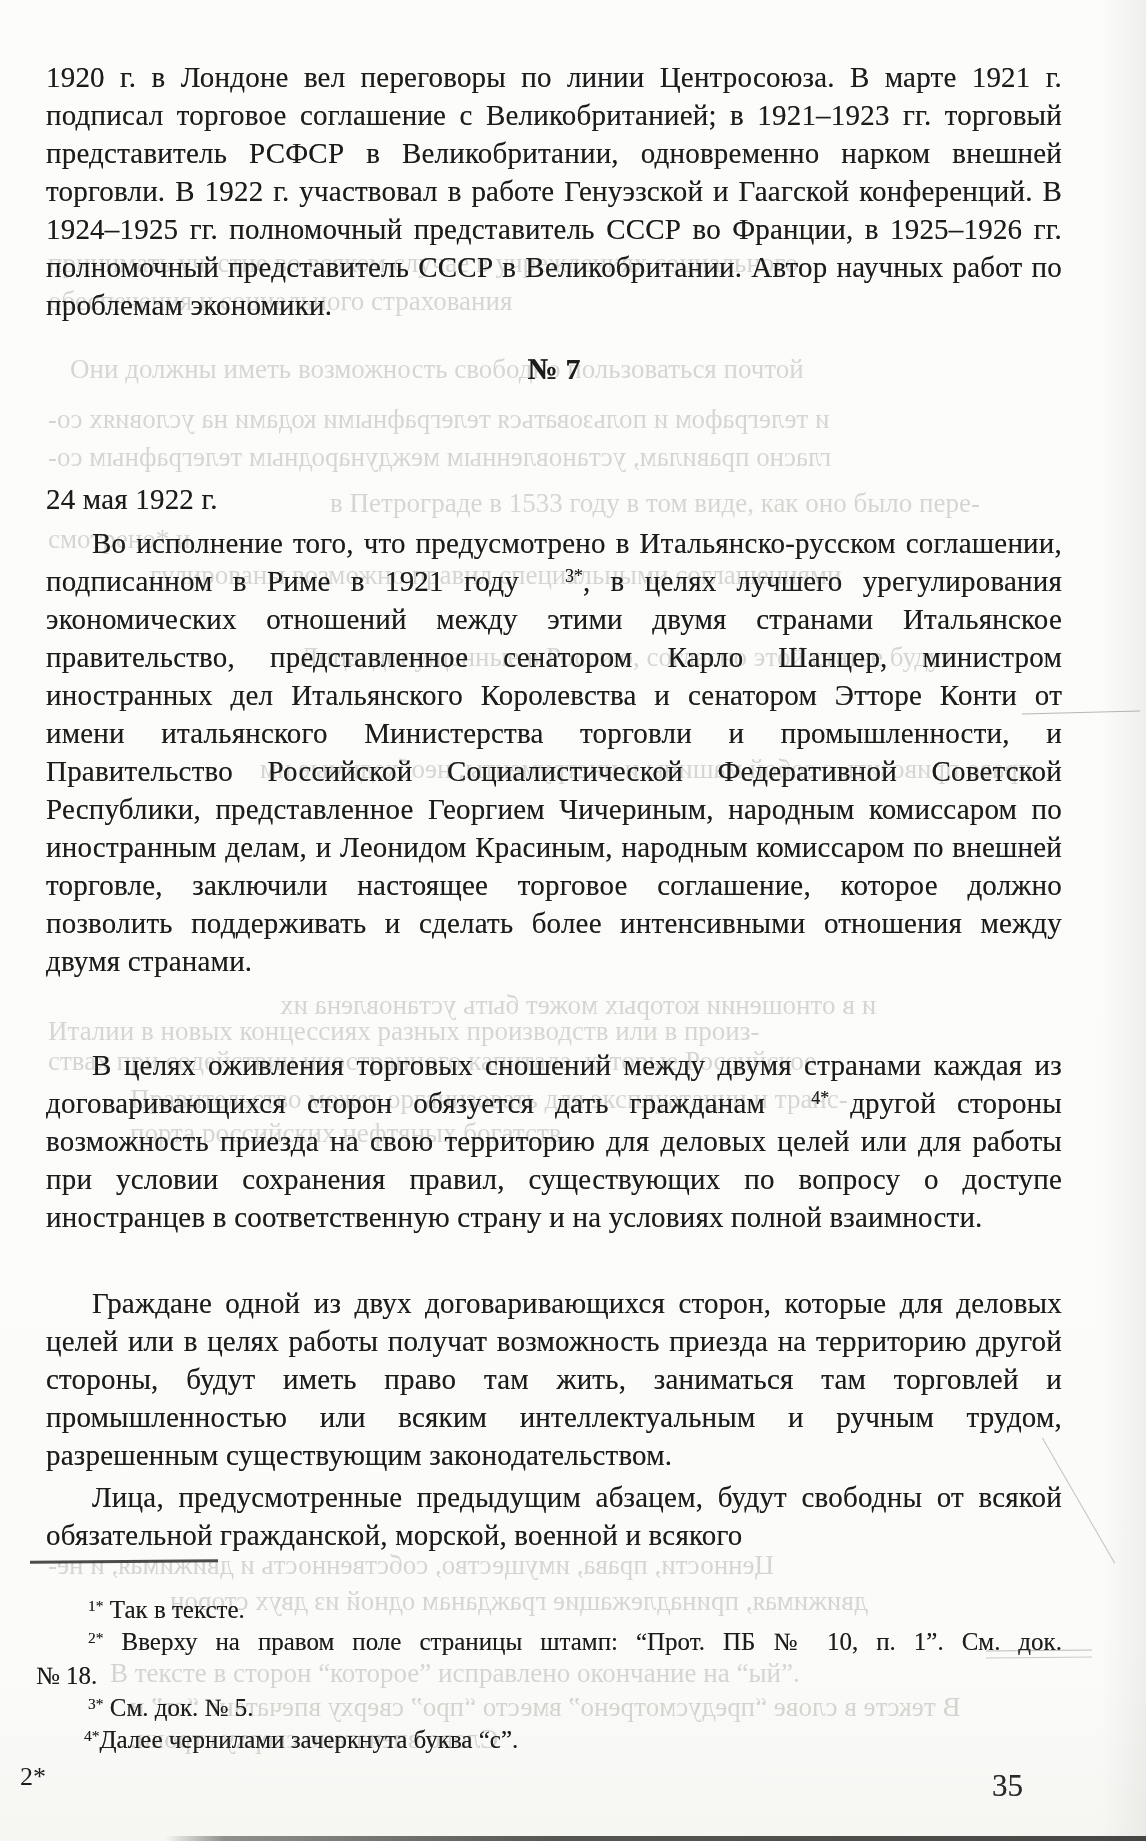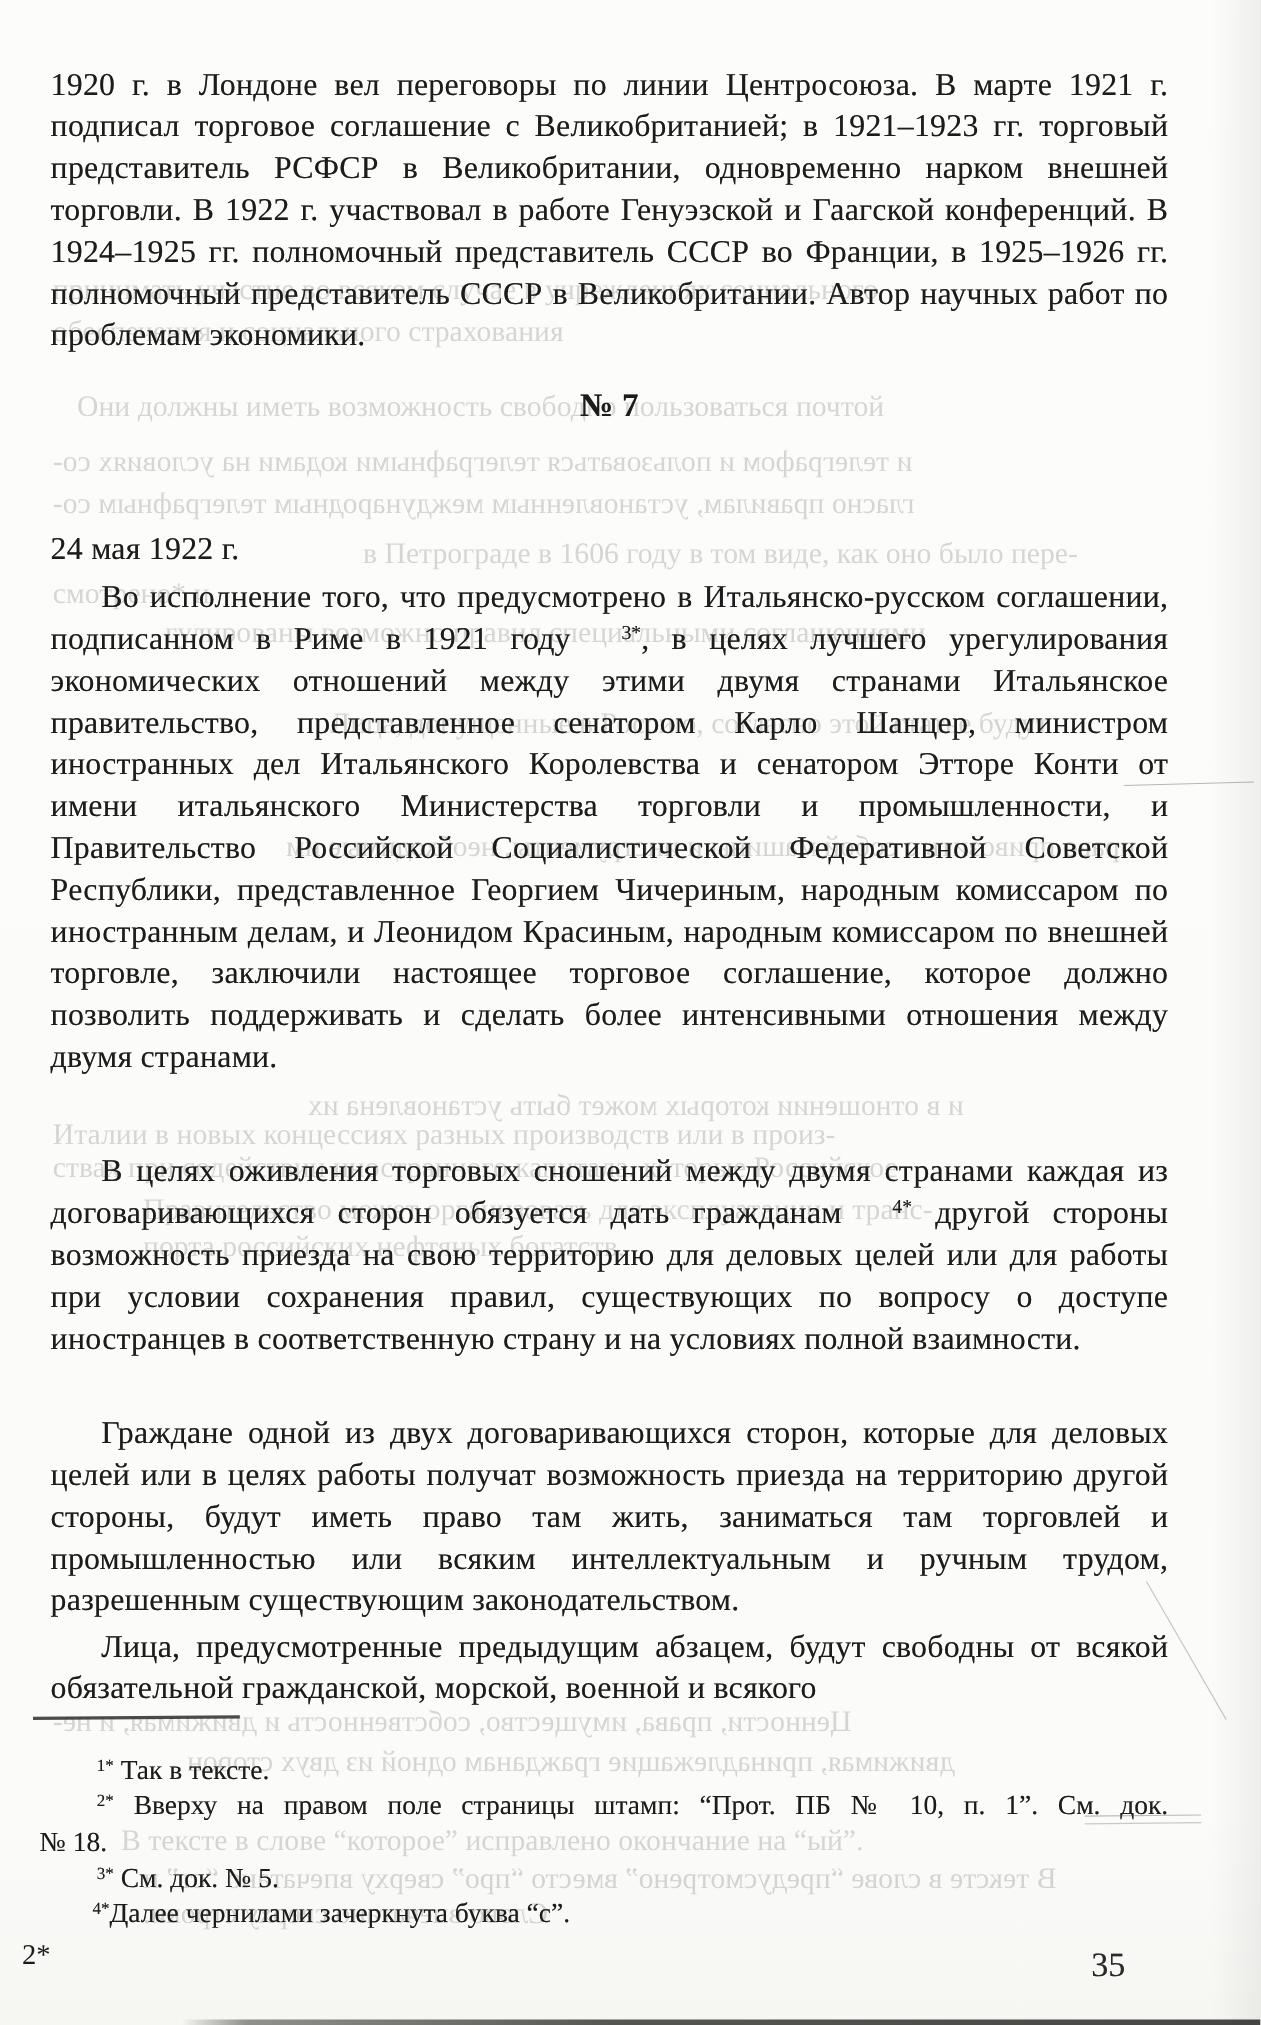--- a/index.html
+++ b/index.html
@@ -81,33 +81,33 @@
 <body>
 
 <div class="page">
 
   <div id="bleed-layer">
       <div class="bleed-item" style="left: 48px; top: 246px;">принимать участие во всяком случае в учреждениях социального</div>
       <div class="bleed-item" style="left: 48px; top: 284px;">обеспечения и социального страхования</div>
       <div class="bleed-item" style="left: 70px; top: 352px;">Они должны иметь возможность свободно пользоваться почтой</div>
       <div class="bleed-item mirrored" style="left: 48px; top: 402px;">и телеграфом и пользоваться телеграфными кодами на условиях со-</div>
       <div class="bleed-item mirrored" style="left: 48px; top: 440px;">гласно правилам, установленным международным телеграфным со-</div>
-      <div class="bleed-item" style="left: 330px; top: 486px;">в Петрограде в 1606 году в том виде, как оно было пере-</div>
+      <div class="bleed-item" style="left: 330px; top: 486px;">в Петрограде в 1533 году в том виде, как оно было пере-</div>
       <div class="bleed-item" style="left: 48px; top: 522px;">смотрено* и</div>
       <div class="bleed-item" style="left: 150px; top: 558px;">гулированы возможно правил специальными соглашениями</div>
       <div class="bleed-item" style="left: 300px; top: 640px;">Лица, допущенные в Россию, согласно этой статье будут</div>
       <div class="bleed-item mirrored" style="left: 260px; top: 752px;">право привозить с собой машины и инструменты, необходимые им</div>
       <div class="bleed-item mirrored" style="left: 280px; top: 988px;">и в отношении которых может быть установлена их</div>
       <div class="bleed-item" style="left: 48px; top: 1014px;">Италии в новых концессиях разных производств или в произ-</div>
       <div class="bleed-item" style="left: 48px; top: 1044px;">ствах при содействии иностранного капитала, которые Российское</div>
       <div class="bleed-item" style="left: 130px; top: 1082px;">Правительство может организовать для эксплуатации и транс-</div>
       <div class="bleed-item" style="left: 130px; top: 1116px;">порта российских нефтяных богатств.</div>
       <div class="bleed-item mirrored" style="left: 48px; top: 1548px;">Ценности, права, имущество, собственность и движимая, и не-</div>
       <div class="bleed-item mirrored" style="left: 170px; top: 1584px;">движимая, принадлежащие гражданам одной из двух сторон</div>
-      <div class="bleed-item" style="left: 110px; top: 1656px;">В тексте в слове “которое” исправлено окончание на “ый”.</div>
+      <div class="bleed-item" style="left: 110px; top: 1656px;">В тексте в сторон “которое” исправлено окончание на “ый”.</div>
       <div class="bleed-item mirrored" style="left: 130px; top: 1690px;">В тексте в слове “предусмотрено” вместо “про” сверху впечатано “ст” и</div>
       <div class="bleed-item mirrored" style="left: 130px; top: 1722px;">Слово впечатано сверху строки.</div>
     </div>
 
   <div class="txt" style="top:58px;">1920 г. в Лондоне вел переговоры по линии Центросоюза. В марте 1921 г. подписал торговое соглашение с Великобританией; в 1921–1923 гг. торговый представитель РСФСР в Великобритании, одновременно нарком внешней торговли. В 1922 г. участвовал в работе Генуэзской и Гаагской конференций. В 1924–1925 гг. полномочный представитель СССР во Франции, в 1925–1926 гг. полномочный представитель СССР в Великобритании. Автор научных работ по проблемам экономики.</div>
 
   <div class="txt center bold" style="top:350px;font-size:30px;">№ 7</div>
 
 
   <div class="txt right" style="top:480px;">24 мая 1922 г.</div>

